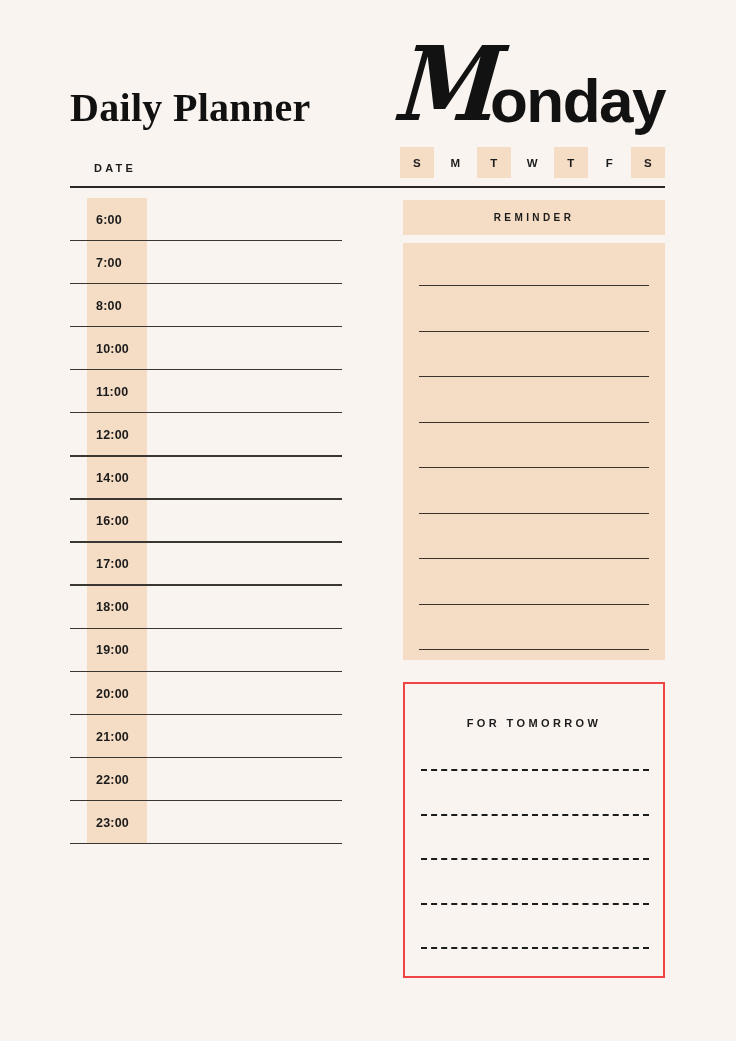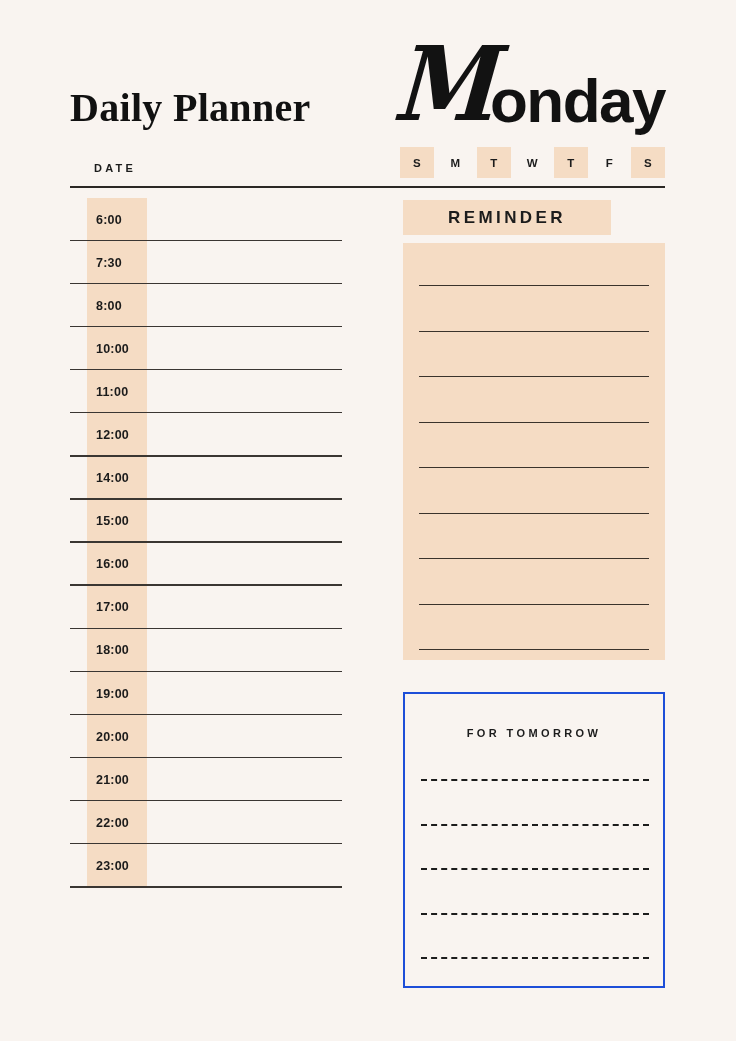--- a/index.html
+++ b/index.html
@@ -157,27 +157,27 @@
     width: 272px;
     height: 1.4px;
     background: #3a3632;
   }
 
   
   .reminder-header {
     position: absolute;
     left: 403px;
     top: 200px;
-    width: 208px;
+    width: 262px;
     height: 35px;
     background: #F5DCC4;
     display: flex;
     align-items: center;
     justify-content: center;
-    font-size: 17px;
+    font-size: 10px;
     font-weight: 700;
     letter-spacing: 3.4px;
     color: #1c1c1c;
   }
 
   .reminder-body {
     position: absolute;
     left: 403px;
     top: 243px;
     width: 262px;
@@ -199,24 +199,23 @@
     background: #3a332c;
   }
 
   
   .tomorrow-box {
     position: absolute;
     left: 403px;
     top: 682px;
     width: 262px;
     height: 296px;
-    border: 2px solid #1d4ed8;
+    border: 2px solid #ef4444;
     box-sizing: border-box;
     background: transparent;
-    margin-top: 10px;
   }
   .tomorrow-title {
     position: absolute;
     left: 0;
     top: 33px;
     width: 100%;
     text-align: center;
     font-size: 11px;
     font-weight: 700;
     letter-spacing: 3.4px;
@@ -265,45 +264,41 @@
         <div class="weekday filled">S</div>
       </div>
   </div>
 
   <div class="schedule" id="schedule">
       <div class="slot">
         <div class="slot-time">6:00</div>
         <div class="slot-line"></div>
       </div>
       <div class="slot">
-        <div class="slot-time">7:30</div>
+        <div class="slot-time">7:00</div>
         <div class="slot-line"></div>
       </div>
       <div class="slot">
         <div class="slot-time">8:00</div>
         <div class="slot-line"></div>
       </div>
       <div class="slot">
         <div class="slot-time">10:00</div>
         <div class="slot-line"></div>
       </div>
       <div class="slot">
         <div class="slot-time">11:00</div>
         <div class="slot-line"></div>
       </div>
       <div class="slot">
         <div class="slot-time">12:00</div>
         <div class="slot-line"></div>
       </div>
       <div class="slot">
         <div class="slot-time">14:00</div>
-        <div class="slot-line"></div>
-      </div>
-      <div class="slot">
-        <div class="slot-time">15:00</div>
         <div class="slot-line"></div>
       </div>
       <div class="slot">
         <div class="slot-time">16:00</div>
         <div class="slot-line"></div>
       </div>
       <div class="slot">
         <div class="slot-time">17:00</div>
         <div class="slot-line"></div>
       </div>

